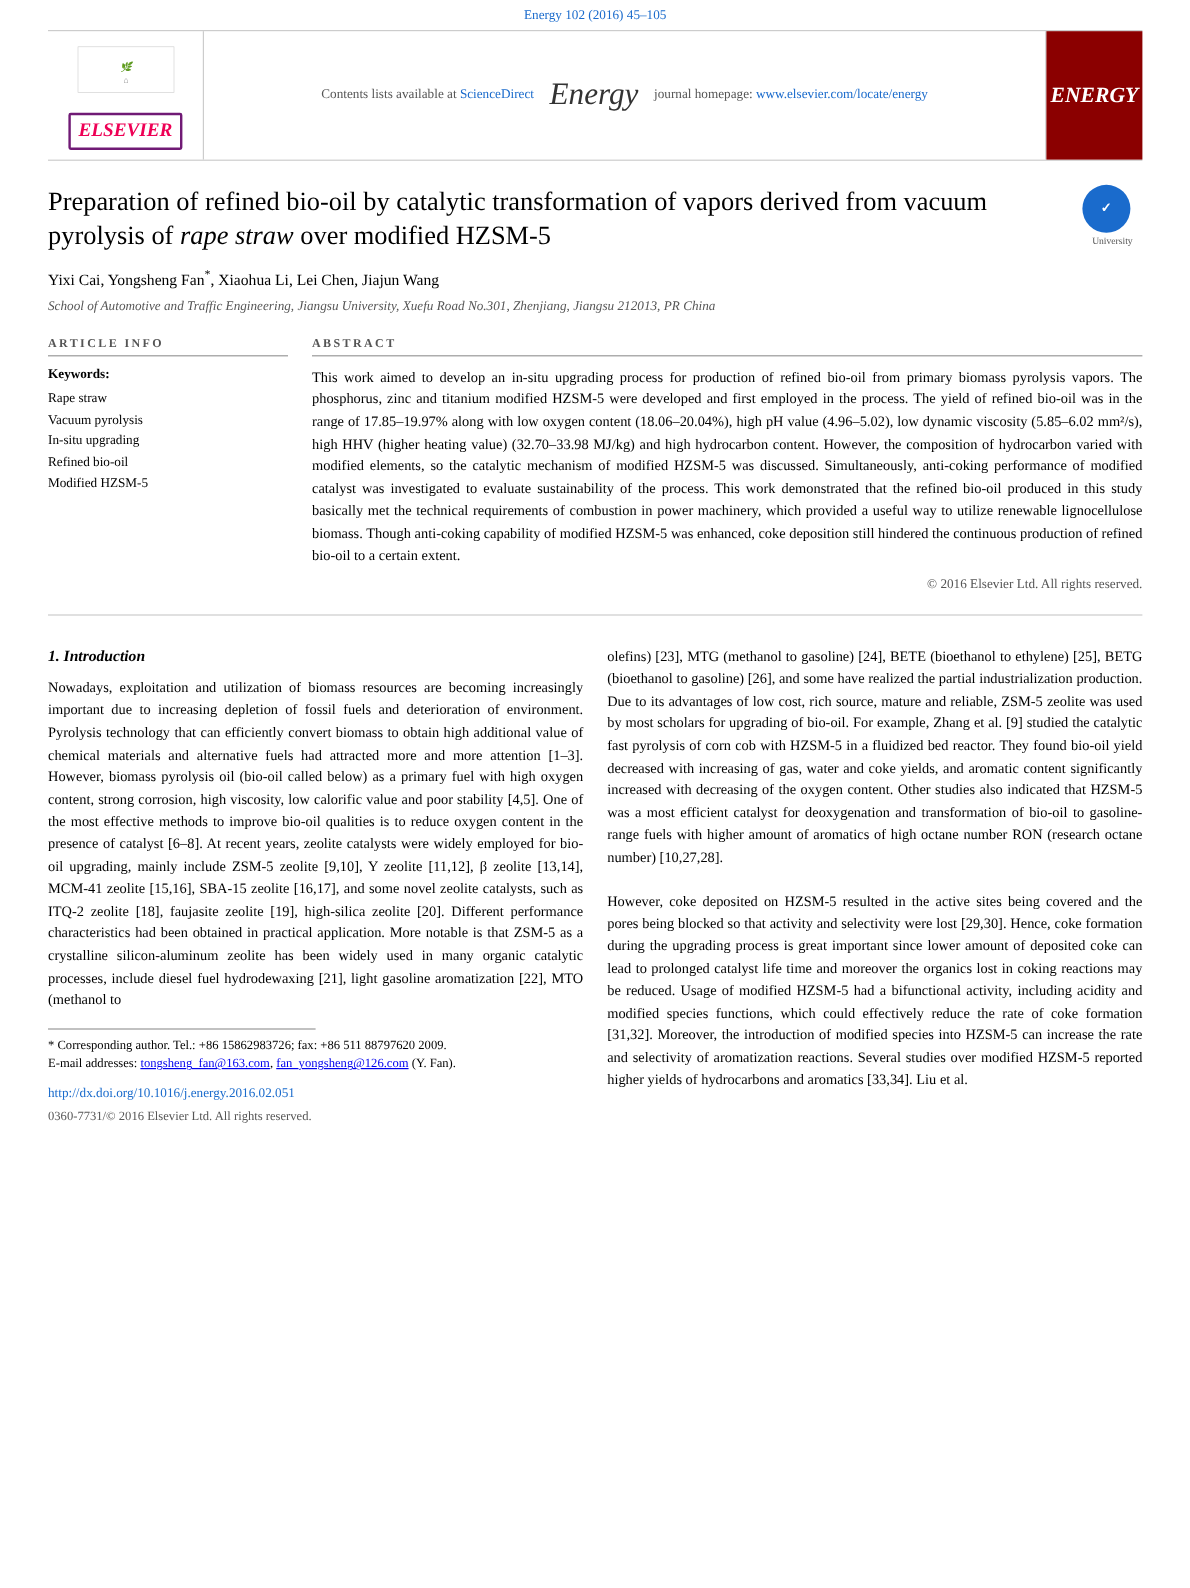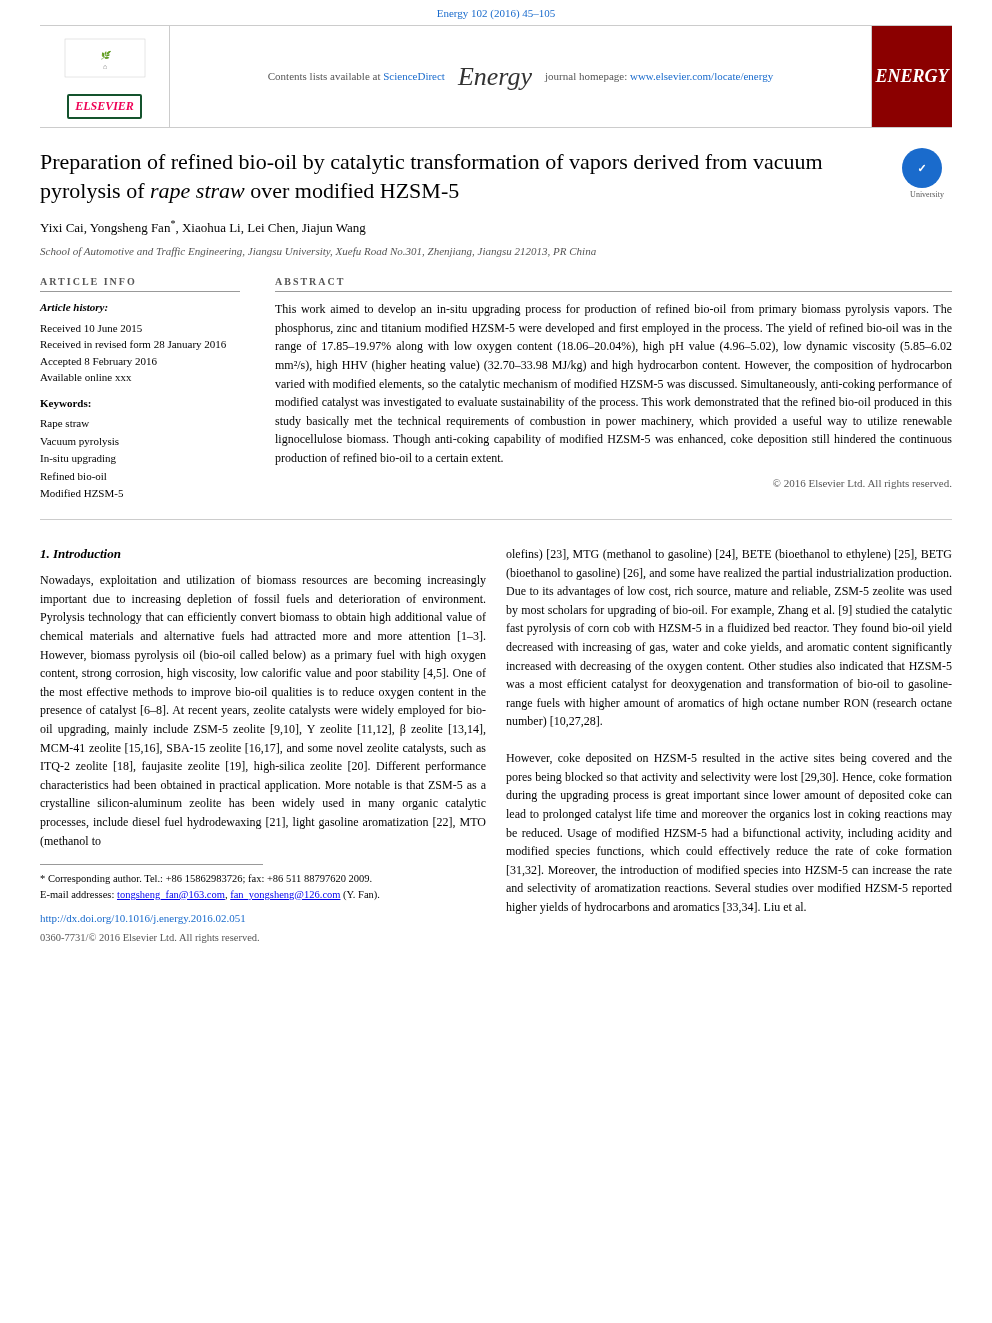--- a/index.html
+++ b/index.html
@@ -29,25 +29,25 @@
     .journal-logo-left {
       width: 130px;
       border-right: 1px solid #ccc;
       display: flex;
       flex-direction: column;
       align-items: center;
       justify-content: center;
       padding: 8px;
     }
     .elsevier-logo {
-      font-size: 12px;
+      font-size: 16px;
       color: #e05;
       font-style: italic;
       font-weight: bold;
-      border: 2px solid #14532d;
+      border: 2px solid #701a75;
       padding: 2px 6px;
       border-radius: 2px;
     }
     .journal-center {
       flex: 1;
       display: flex;
       flex-direction: row;
       align-items: center;
       justify-content: center;
       padding: 8px 0;
@@ -140,21 +140,21 @@
       font-size: 10px;
     }
     .affiliation {
       font-size: 11px;
       font-style: italic;
       color: #555;
       margin-bottom: 16px;
     }
     .two-col {
       display: flex;
-      gap: 35px;
+      gap: 20px;
       margin-top: 8px;
     }
     .left-col {
       width: 200px;
       flex-shrink: 0;
     }
     .right-col {
       flex: 1;
     }
     .section-label {
@@ -311,29 +311,20 @@
   </div>
 
   <div class="affiliation">
     <span>School of Automotive and Traffic Engineering, Jiangsu University, Xuefu Road No.301, Zhenjiang, Jiangsu 212013, PR China</span>
   </div>
 
   <div class="two-col">
 
     <div class="left-col">
       <div class="section-label">ARTICLE INFO</div>
-      <div class="article-info-block">
-        <div class="label">Article history:</div>
-        <div class="value">
-          <div>Received 10 June 2015</div>
-          <div>Received in revised form 28 January 2016</div>
-          <div>Accepted 8 February 2016</div>
-          <div>Available online xxx</div>
-        </div>
-      </div>
       <div class="keywords-block">
         <div class="label">Keywords:</div>
         <div class="value">
           <div>Rape straw</div>
           <div>Vacuum pyrolysis</div>
           <div>In-situ upgrading</div>
           <div>Refined bio-oil</div>
           <div>Modified HZSM-5</div>
         </div>
       </div>

